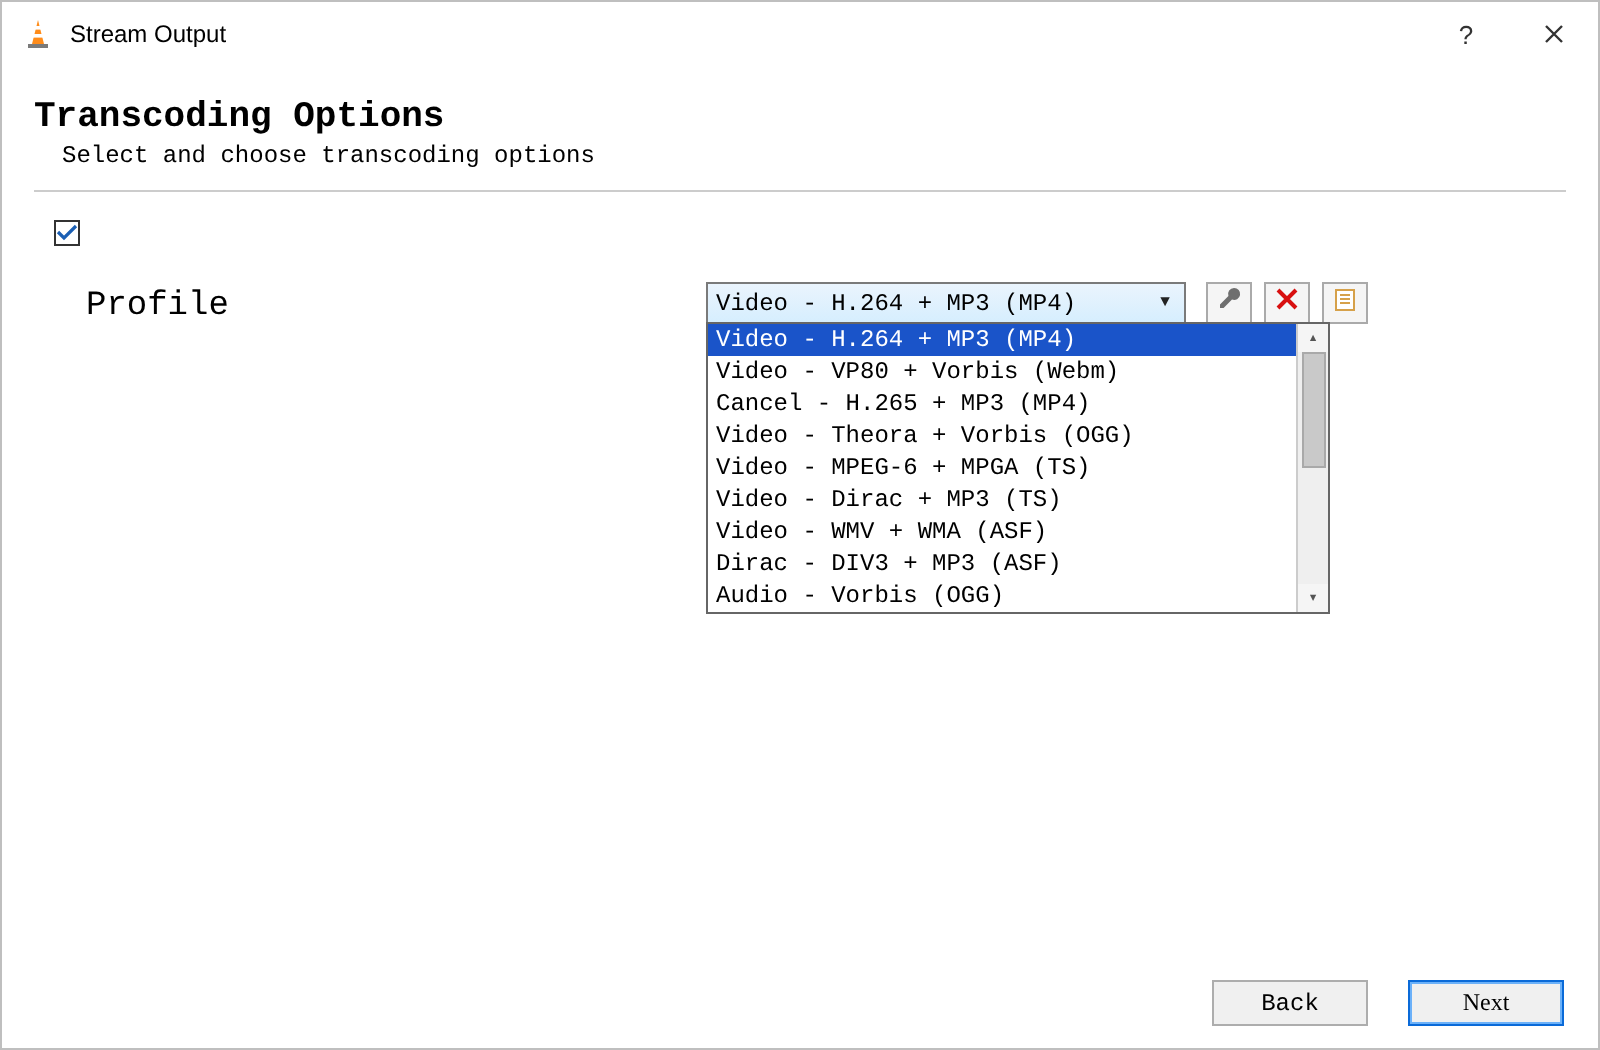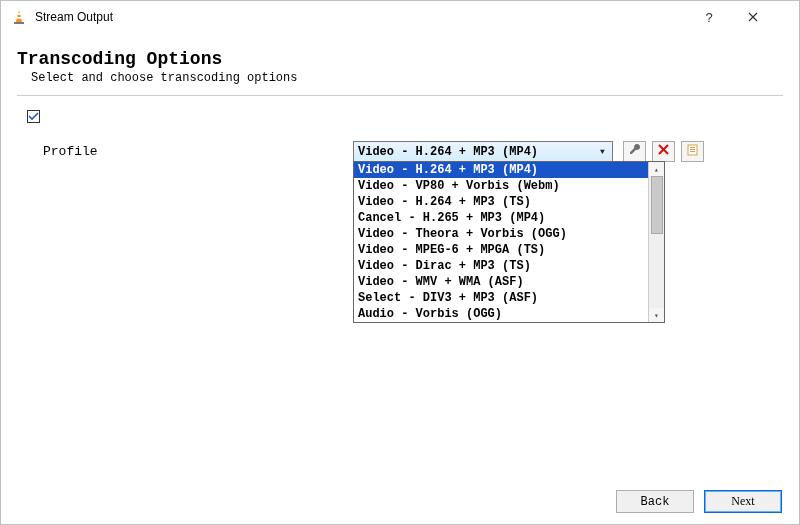--- a/index.html
+++ b/index.html
@@ -11,21 +11,21 @@
     background: #fff;
     width: 800px;
     height: 525px;
     overflow: hidden;
     border: 1px solid #bfbfbf;
   }
   .titlebar {
     height: 32px;
     display: flex;
     align-items: center;
-    padding: 0 24px 0 10px;
+    padding: 0 0 0 10px;
     background: #fff;
   }
   .titlebar .app-icon {
     width: 16px; height: 16px;
     margin-right: 8px;
   }
   .titlebar .title {
     flex: 1;
     font-family: "Segoe UI", sans-serif;
     font-size: 12px;
@@ -70,26 +70,25 @@
   }
   .profile-row {
     display: flex;
     align-items: flex-start;
     margin-left: 26px;
     position: relative;
   }
   .profile-label {
     width: 310px;
     padding-top: 3px;
-    font-size: 13px;
+    font-size: 17px;
   }
   .combo-wrap {
     position: relative;
-    width: 260px;
-    font-weight: bold;
+    width: 240px;
   }
   .combo {
     height: 21px;
     border: 1px solid #7a7a7a;
     background: linear-gradient(#eaf4fd,#d6eefe);
     display: flex;
     align-items: center;
     padding: 0 18px 0 4px;
     font-family: "Courier New", monospace;
     font-size: 12px;
@@ -159,21 +158,21 @@
     width: 23px; height: 21px;
     border: 1px solid #aaa;
     background: #f5f5f5;
     display: flex; align-items: center; justify-content: center;
     font-size: 12px;
   }
   .footer {
     position: absolute;
     bottom: 12px; right: 18px;
     display: flex;
-    gap: 10px;
+    gap: 20px;
   }
   .footer .btn {
     width: 78px; height: 23px;
     border: 1px solid #adadad;
     background: #f0f0f0;
     font-family: "Courier New", monospace;
     font-size: 12px;
     display: flex; align-items: center; justify-content: center;
   }
   .footer .btn.primary {
@@ -223,27 +222,26 @@
       <div class="combo">
         <span>Video - H.264 + MP3 (MP4)</span>
         <span class="arrow">▼</span>
       </div>
 
       <div class="dropdown">
         <div class="dd-inner">
           <ul>
             <li class="selected">Video - H.264 + MP3 (MP4)</li>
             <li>Video - VP80 + Vorbis (Webm)</li>
-            <li>Video - H.264 + MP3 (TS)</li>
             <li>Cancel - H.265 + MP3 (MP4)</li>
             <li>Video - Theora + Vorbis (OGG)</li>
             <li>Video - MPEG-6 + MPGA (TS)</li>
             <li>Video - Dirac + MP3 (TS)</li>
             <li>Video - WMV + WMA (ASF)</li>
-            <li>Select - DIV3 + MP3 (ASF)</li>
+            <li>Dirac - DIV3 + MP3 (ASF)</li>
             <li>Audio - Vorbis (OGG)</li>
           </ul>
           <div class="dd-scroll">
             <div class="sb-btn">▴</div>
             <div class="sb-thumb"></div>
             <div class="sb-track"></div>
             <div class="sb-btn">▾</div>
           </div>
         </div>
       </div>

